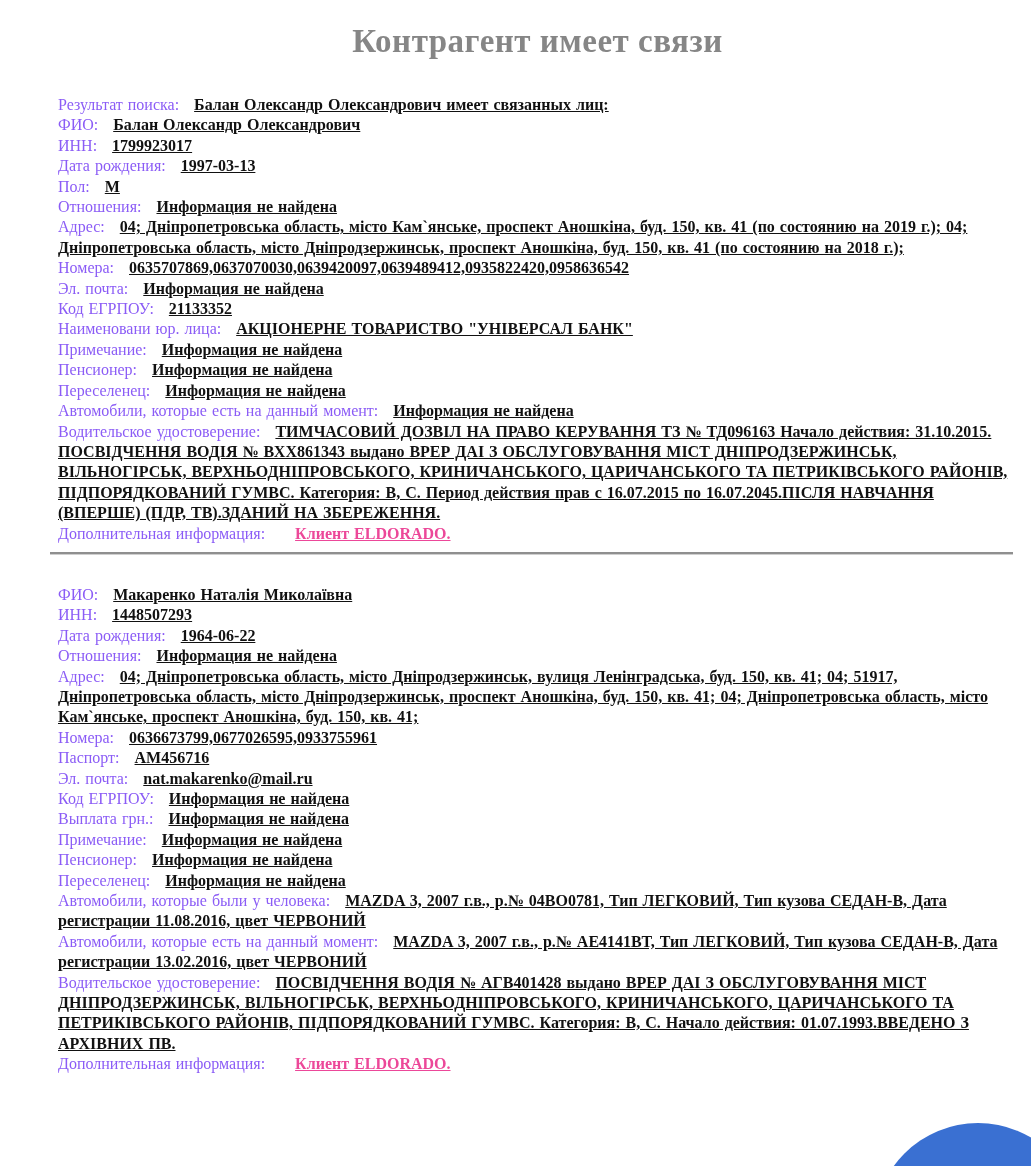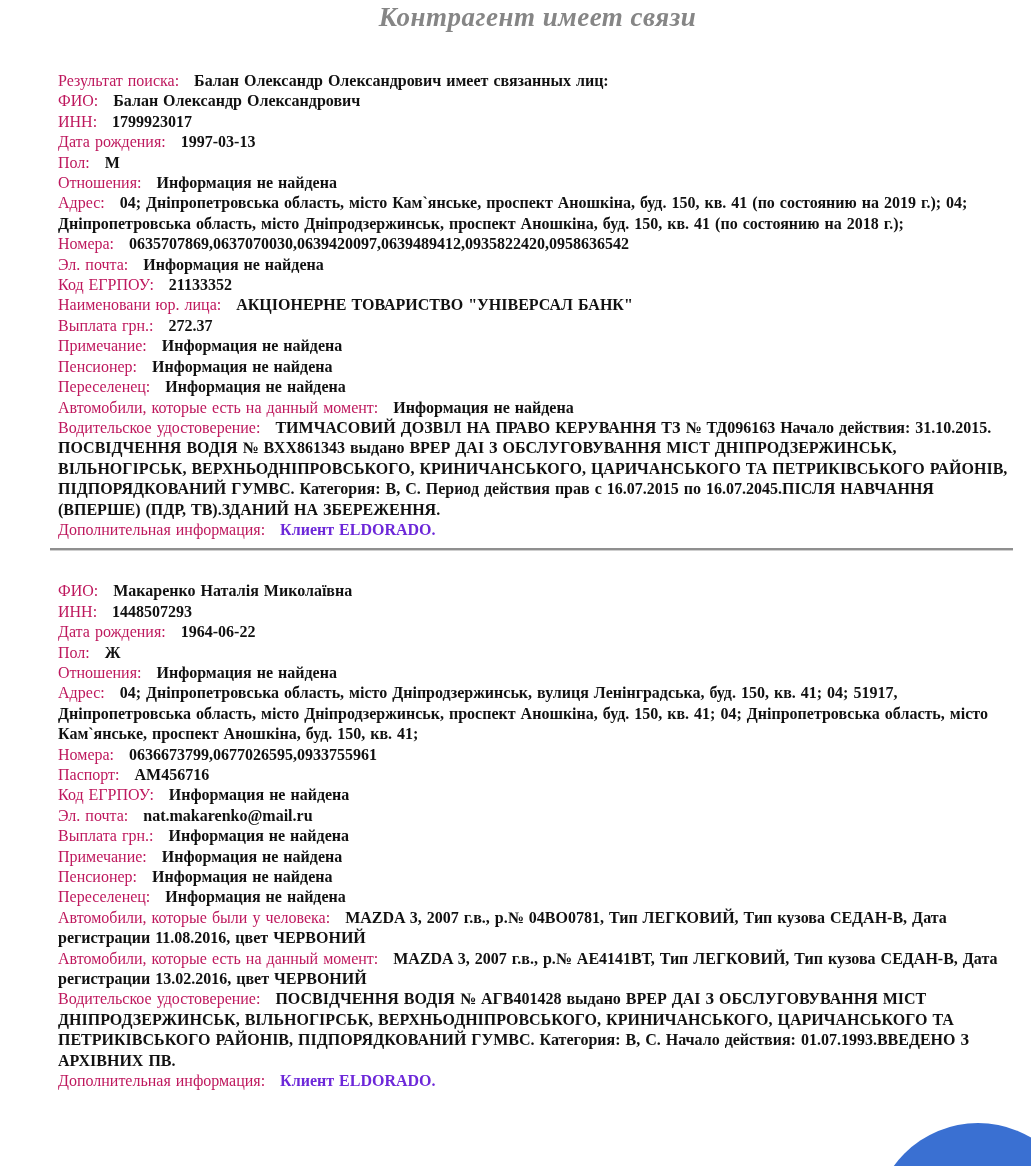--- a/index.html
+++ b/index.html
@@ -6,43 +6,42 @@
   body {
     width: 1031px; height: 1166px;
     overflow: hidden; position: relative;
     background: #ffffff;
     font-family: "Liberation Serif", "DejaVu Serif", serif;
   }
   .page {
     padding: 0 14px 0 58px;
   }
   h1.title {
-    margin: 2px 0 0 0;
-    font-size: 27px;
+    margin: 26px 0 0 0;
+    font-size: 33px;
     line-height: 31px;
     font-weight: bold;
     text-align: center;
     color: #868686;
     letter-spacing: 0.5px;
-    font-style: italic;
   }
   .records { margin-top: 38px; }
   .row {
     font-size: 16px;
     line-height: 20.4px;
     color: #111111;
     word-spacing: 1px;
   }
   .row .label {
-    color: #be185d;
+    color: #8b5cf6;
     font-weight: normal;
     margin-right: 15px;
   }
-  .row .value { font-weight: bold; color: #111111; }
-  .row .value.red { color: #6d28d9; }
+  .row .value { font-weight: bold; color: #111111; text-decoration: underline; }
+  .row .value.red { color: #ec4899; margin-left: 15px; }
   .record-divider {
     height: 0;
     border-top: 2px solid #8f8f8f;
     box-shadow: 0 1px 0 #cfcfcf;
     margin: 8px 4px 31px -8px;
   }
   .fab {
     position: absolute;
     left: 874px; top: 1123px;
     width: 208px; height: 208px;
@@ -62,40 +61,38 @@
         <div class="row"><span class="label">ФИО:</span><span class="value">Балан Олександр Олександрович</span></div>
         <div class="row"><span class="label">ИНН:</span><span class="value">1799923017</span></div>
         <div class="row"><span class="label">Дата рождения:</span><span class="value">1997-03-13</span></div>
         <div class="row"><span class="label">Пол:</span><span class="value">М</span></div>
         <div class="row"><span class="label">Отношения:</span><span class="value">Информация не найдена</span></div>
         <div class="row"><span class="label">Адрес:</span><span class="value">04; Дніпропетровська область, місто Кам`янське, проспект Аношкіна, буд. 150, кв. 41 (по состоянию на 2019 г.); 04; Дніпропетровська область, місто Дніпродзержинськ, проспект Аношкіна, буд. 150, кв. 41 (по состоянию на 2018 г.);</span></div>
         <div class="row"><span class="label">Номера:</span><span class="value">0635707869,0637070030,0639420097,0639489412,0935822420,0958636542</span></div>
         <div class="row"><span class="label">Эл. почта:</span><span class="value">Информация не найдена</span></div>
         <div class="row"><span class="label">Код ЕГРПОУ:</span><span class="value">21133352</span></div>
         <div class="row"><span class="label">Наименовани юр. лица:</span><span class="value">АКЦІОНЕРНЕ ТОВАРИСТВО "УНІВЕРСАЛ БАНК"</span></div>
-        <div class="row"><span class="label">Выплата грн.:</span><span class="value">272.37</span></div>
         <div class="row"><span class="label">Примечание:</span><span class="value">Информация не найдена</span></div>
         <div class="row"><span class="label">Пенсионер:</span><span class="value">Информация не найдена</span></div>
         <div class="row"><span class="label">Переселенец:</span><span class="value">Информация не найдена</span></div>
         <div class="row"><span class="label">Автомобили, которые есть на данный момент:</span><span class="value">Информация не найдена</span></div>
         <div class="row"><span class="label">Водительское удостоверение:</span><span class="value">ТИМЧАСОВИЙ ДОЗВІЛ НА ПРАВО КЕРУВАННЯ ТЗ № ТД096163 Начало действия: 31.10.2015. ПОСВІДЧЕННЯ ВОДІЯ № ВХХ861343 выдано ВРЕР ДАІ З ОБСЛУГОВУВАННЯ МІСТ ДНІПРОДЗЕРЖИНСЬК, ВІЛЬНОГІРСЬК, ВЕРХНЬОДНІПРОВСЬКОГО, КРИНИЧАНСЬКОГО, ЦАРИЧАНСЬКОГО ТА ПЕТРИКІВСЬКОГО РАЙОНІВ, ПІДПОРЯДКОВАНИЙ ГУМВС. Категория: В, С. Период действия прав с 16.07.2015 по 16.07.2045.ПІСЛЯ НАВЧАННЯ (ВПЕРШЕ) (ПДР, ТВ).ЗДАНИЙ НА ЗБЕРЕЖЕННЯ.</span></div>
         <div class="row"><span class="label">Дополнительная информация:</span><span class="value red">Клиент ELDORADO.</span></div>
       </div>
       <div class="record-divider"></div>
       <div class="record">
         <div class="row"><span class="label">ФИО:</span><span class="value">Макаренко Наталія Миколаївна</span></div>
         <div class="row"><span class="label">ИНН:</span><span class="value">1448507293</span></div>
         <div class="row"><span class="label">Дата рождения:</span><span class="value">1964-06-22</span></div>
-        <div class="row"><span class="label">Пол:</span><span class="value">Ж</span></div>
         <div class="row"><span class="label">Отношения:</span><span class="value">Информация не найдена</span></div>
         <div class="row"><span class="label">Адрес:</span><span class="value">04; Дніпропетровська область, місто Дніпродзержинськ, вулиця Ленінградська, буд. 150, кв. 41; 04; 51917, Дніпропетровська область, місто Дніпродзержинськ, проспект Аношкіна, буд. 150, кв. 41; 04; Дніпропетровська область, місто Кам`янське, проспект Аношкіна, буд. 150, кв. 41;</span></div>
         <div class="row"><span class="label">Номера:</span><span class="value">0636673799,0677026595,0933755961</span></div>
         <div class="row"><span class="label">Паспорт:</span><span class="value">АМ456716</span></div>
+        <div class="row"><span class="label">Эл. почта:</span><span class="value">nat.makarenko@mail.ru</span></div>
         <div class="row"><span class="label">Код ЕГРПОУ:</span><span class="value">Информация не найдена</span></div>
-        <div class="row"><span class="label">Эл. почта:</span><span class="value">nat.makarenko@mail.ru</span></div>
         <div class="row"><span class="label">Выплата грн.:</span><span class="value">Информация не найдена</span></div>
         <div class="row"><span class="label">Примечание:</span><span class="value">Информация не найдена</span></div>
         <div class="row"><span class="label">Пенсионер:</span><span class="value">Информация не найдена</span></div>
         <div class="row"><span class="label">Переселенец:</span><span class="value">Информация не найдена</span></div>
         <div class="row"><span class="label">Автомобили, которые были у человека:</span><span class="value">MAZDA 3, 2007 г.в., р.№ 04ВО0781, Тип ЛЕГКОВИЙ, Тип кузова СЕДАН-В, Дата регистрации 11.08.2016, цвет ЧЕРВОНИЙ</span></div>
         <div class="row"><span class="label">Автомобили, которые есть на данный момент:</span><span class="value">MAZDA 3, 2007 г.в., р.№ АЕ4141ВТ, Тип ЛЕГКОВИЙ, Тип кузова СЕДАН-В, Дата регистрации 13.02.2016, цвет ЧЕРВОНИЙ</span></div>
         <div class="row"><span class="label">Водительское удостоверение:</span><span class="value">ПОСВІДЧЕННЯ ВОДІЯ № АГВ401428 выдано ВРЕР ДАІ З ОБСЛУГОВУВАННЯ МІСТ ДНІПРОДЗЕРЖИНСЬК, ВІЛЬНОГІРСЬК, ВЕРХНЬОДНІПРОВСЬКОГО, КРИНИЧАНСЬКОГО, ЦАРИЧАНСЬКОГО ТА ПЕТРИКІВСЬКОГО РАЙОНІВ, ПІДПОРЯДКОВАНИЙ ГУМВС. Категория: В, С. Начало действия: 01.07.1993.ВВЕДЕНО З АРХІВНИХ ПВ.</span></div>
         <div class="row"><span class="label">Дополнительная информация:</span><span class="value red">Клиент ELDORADO.</span></div>
       </div>
     </div>

